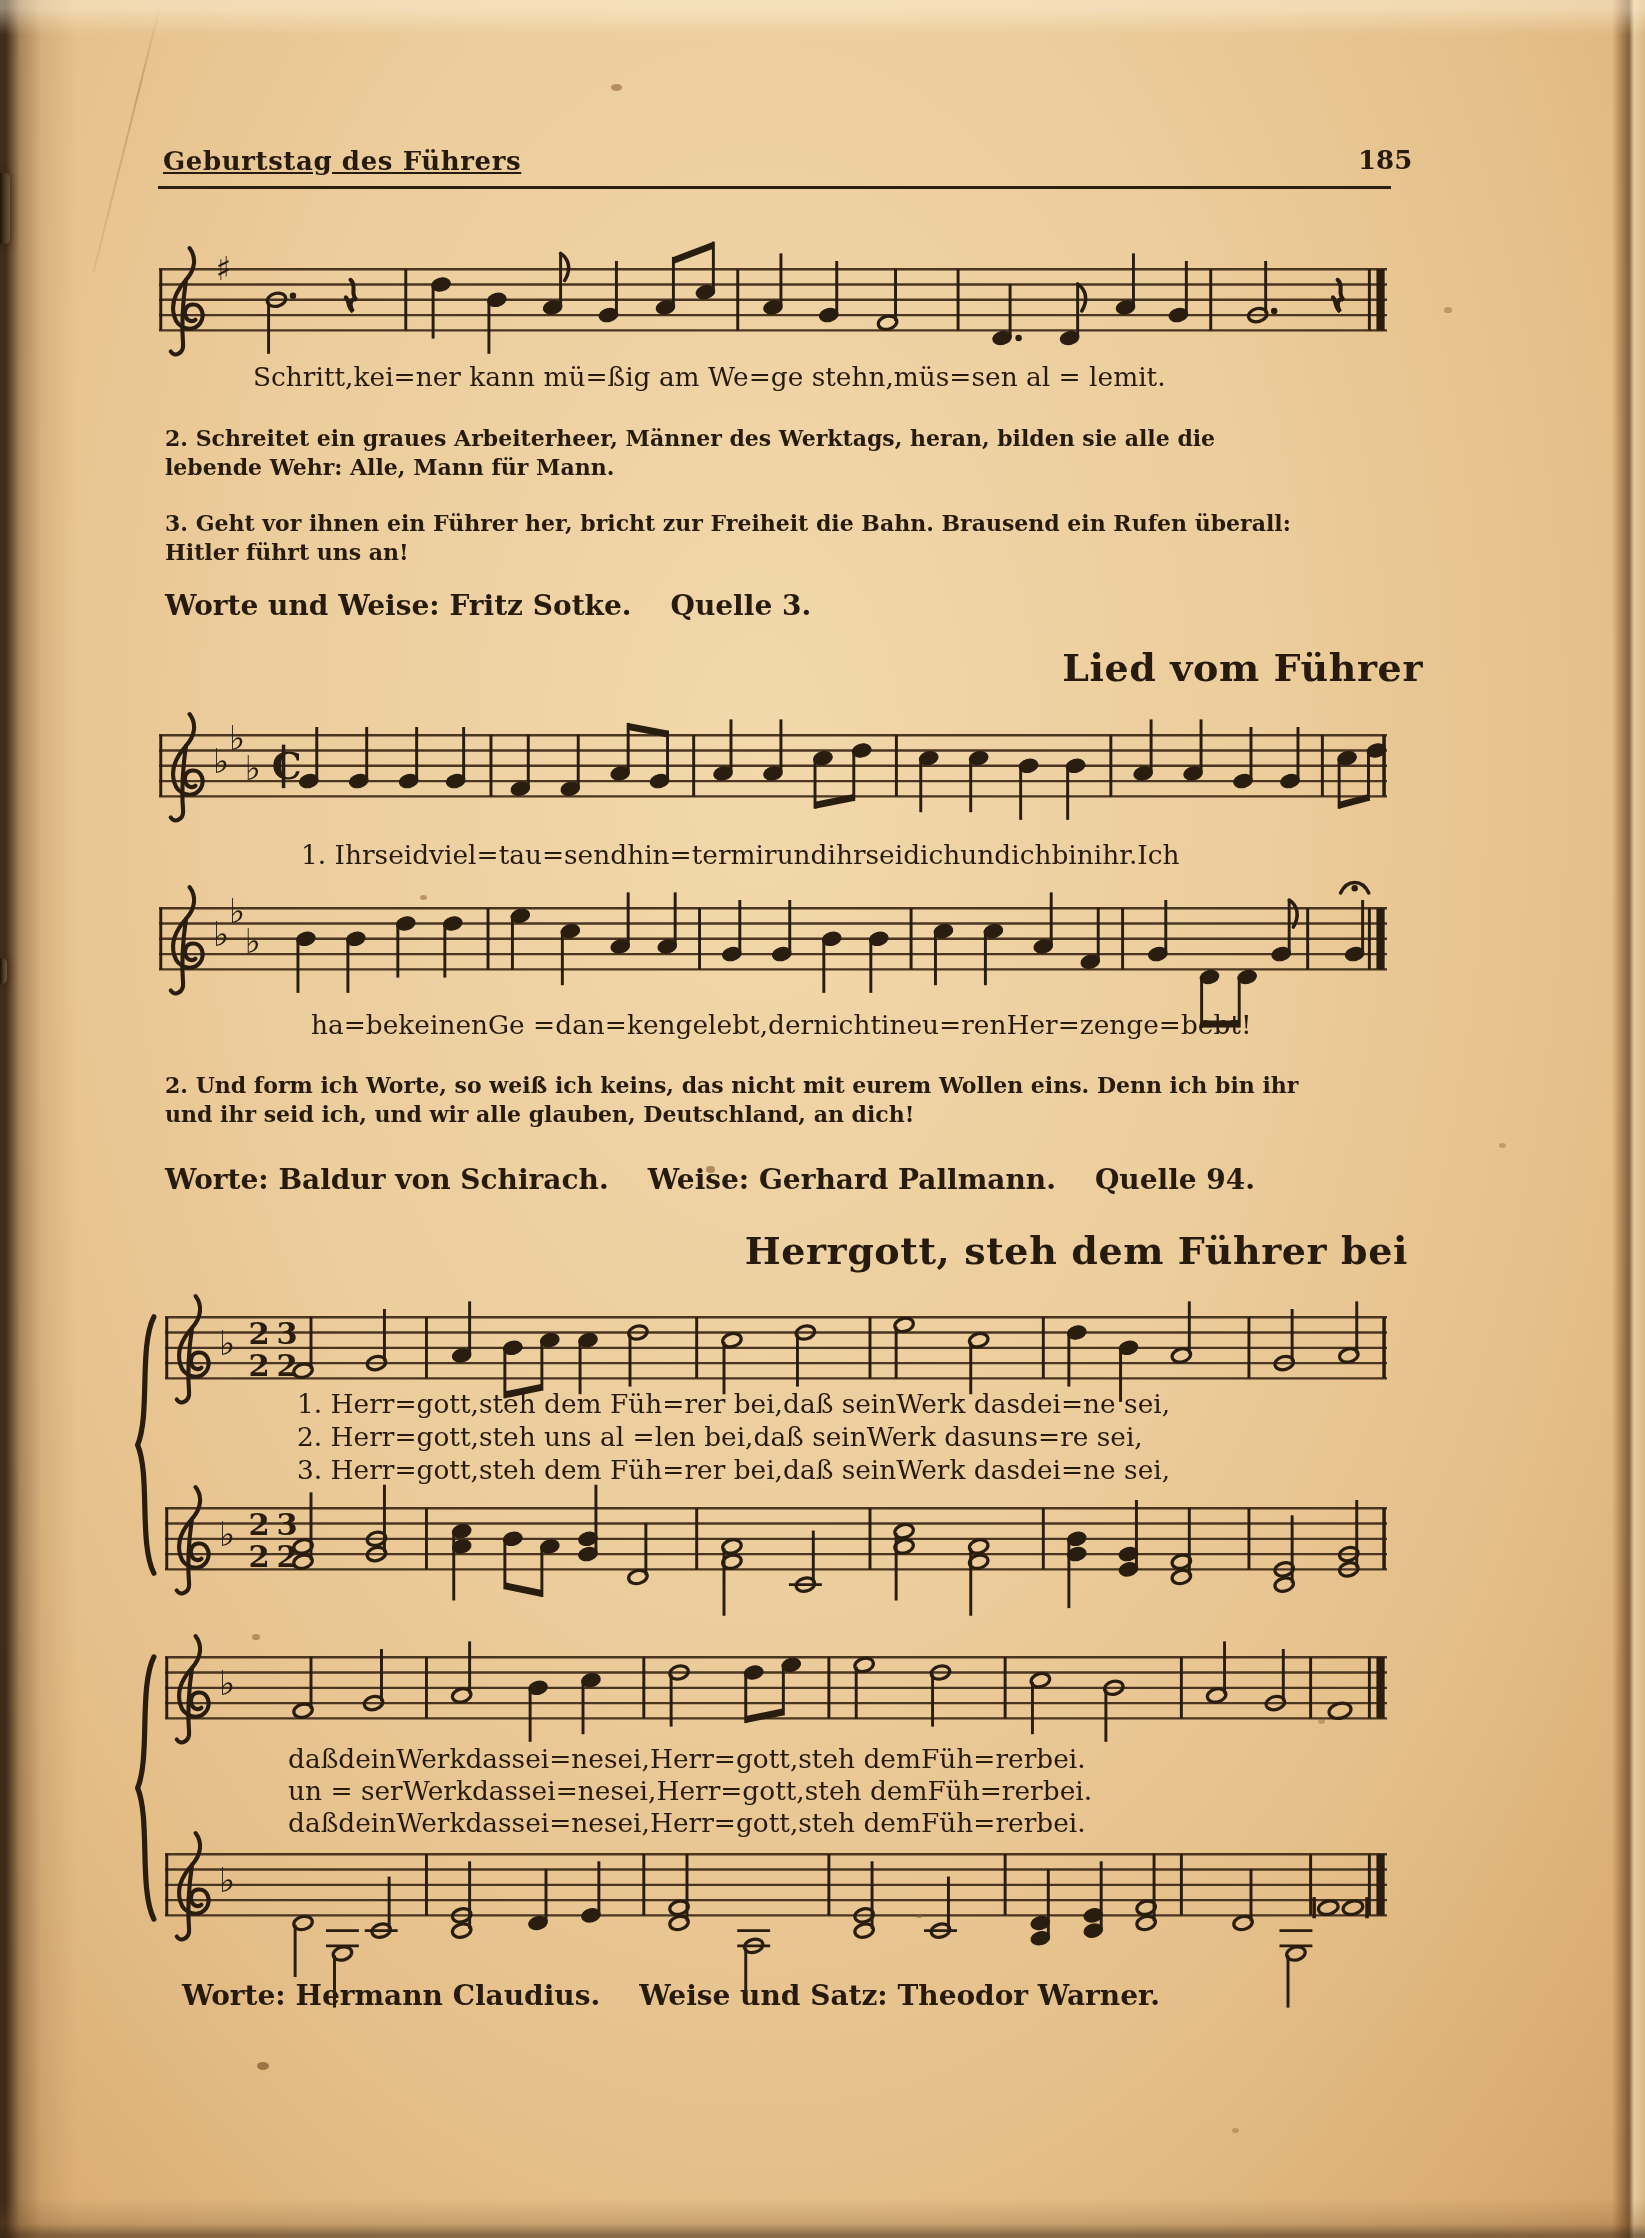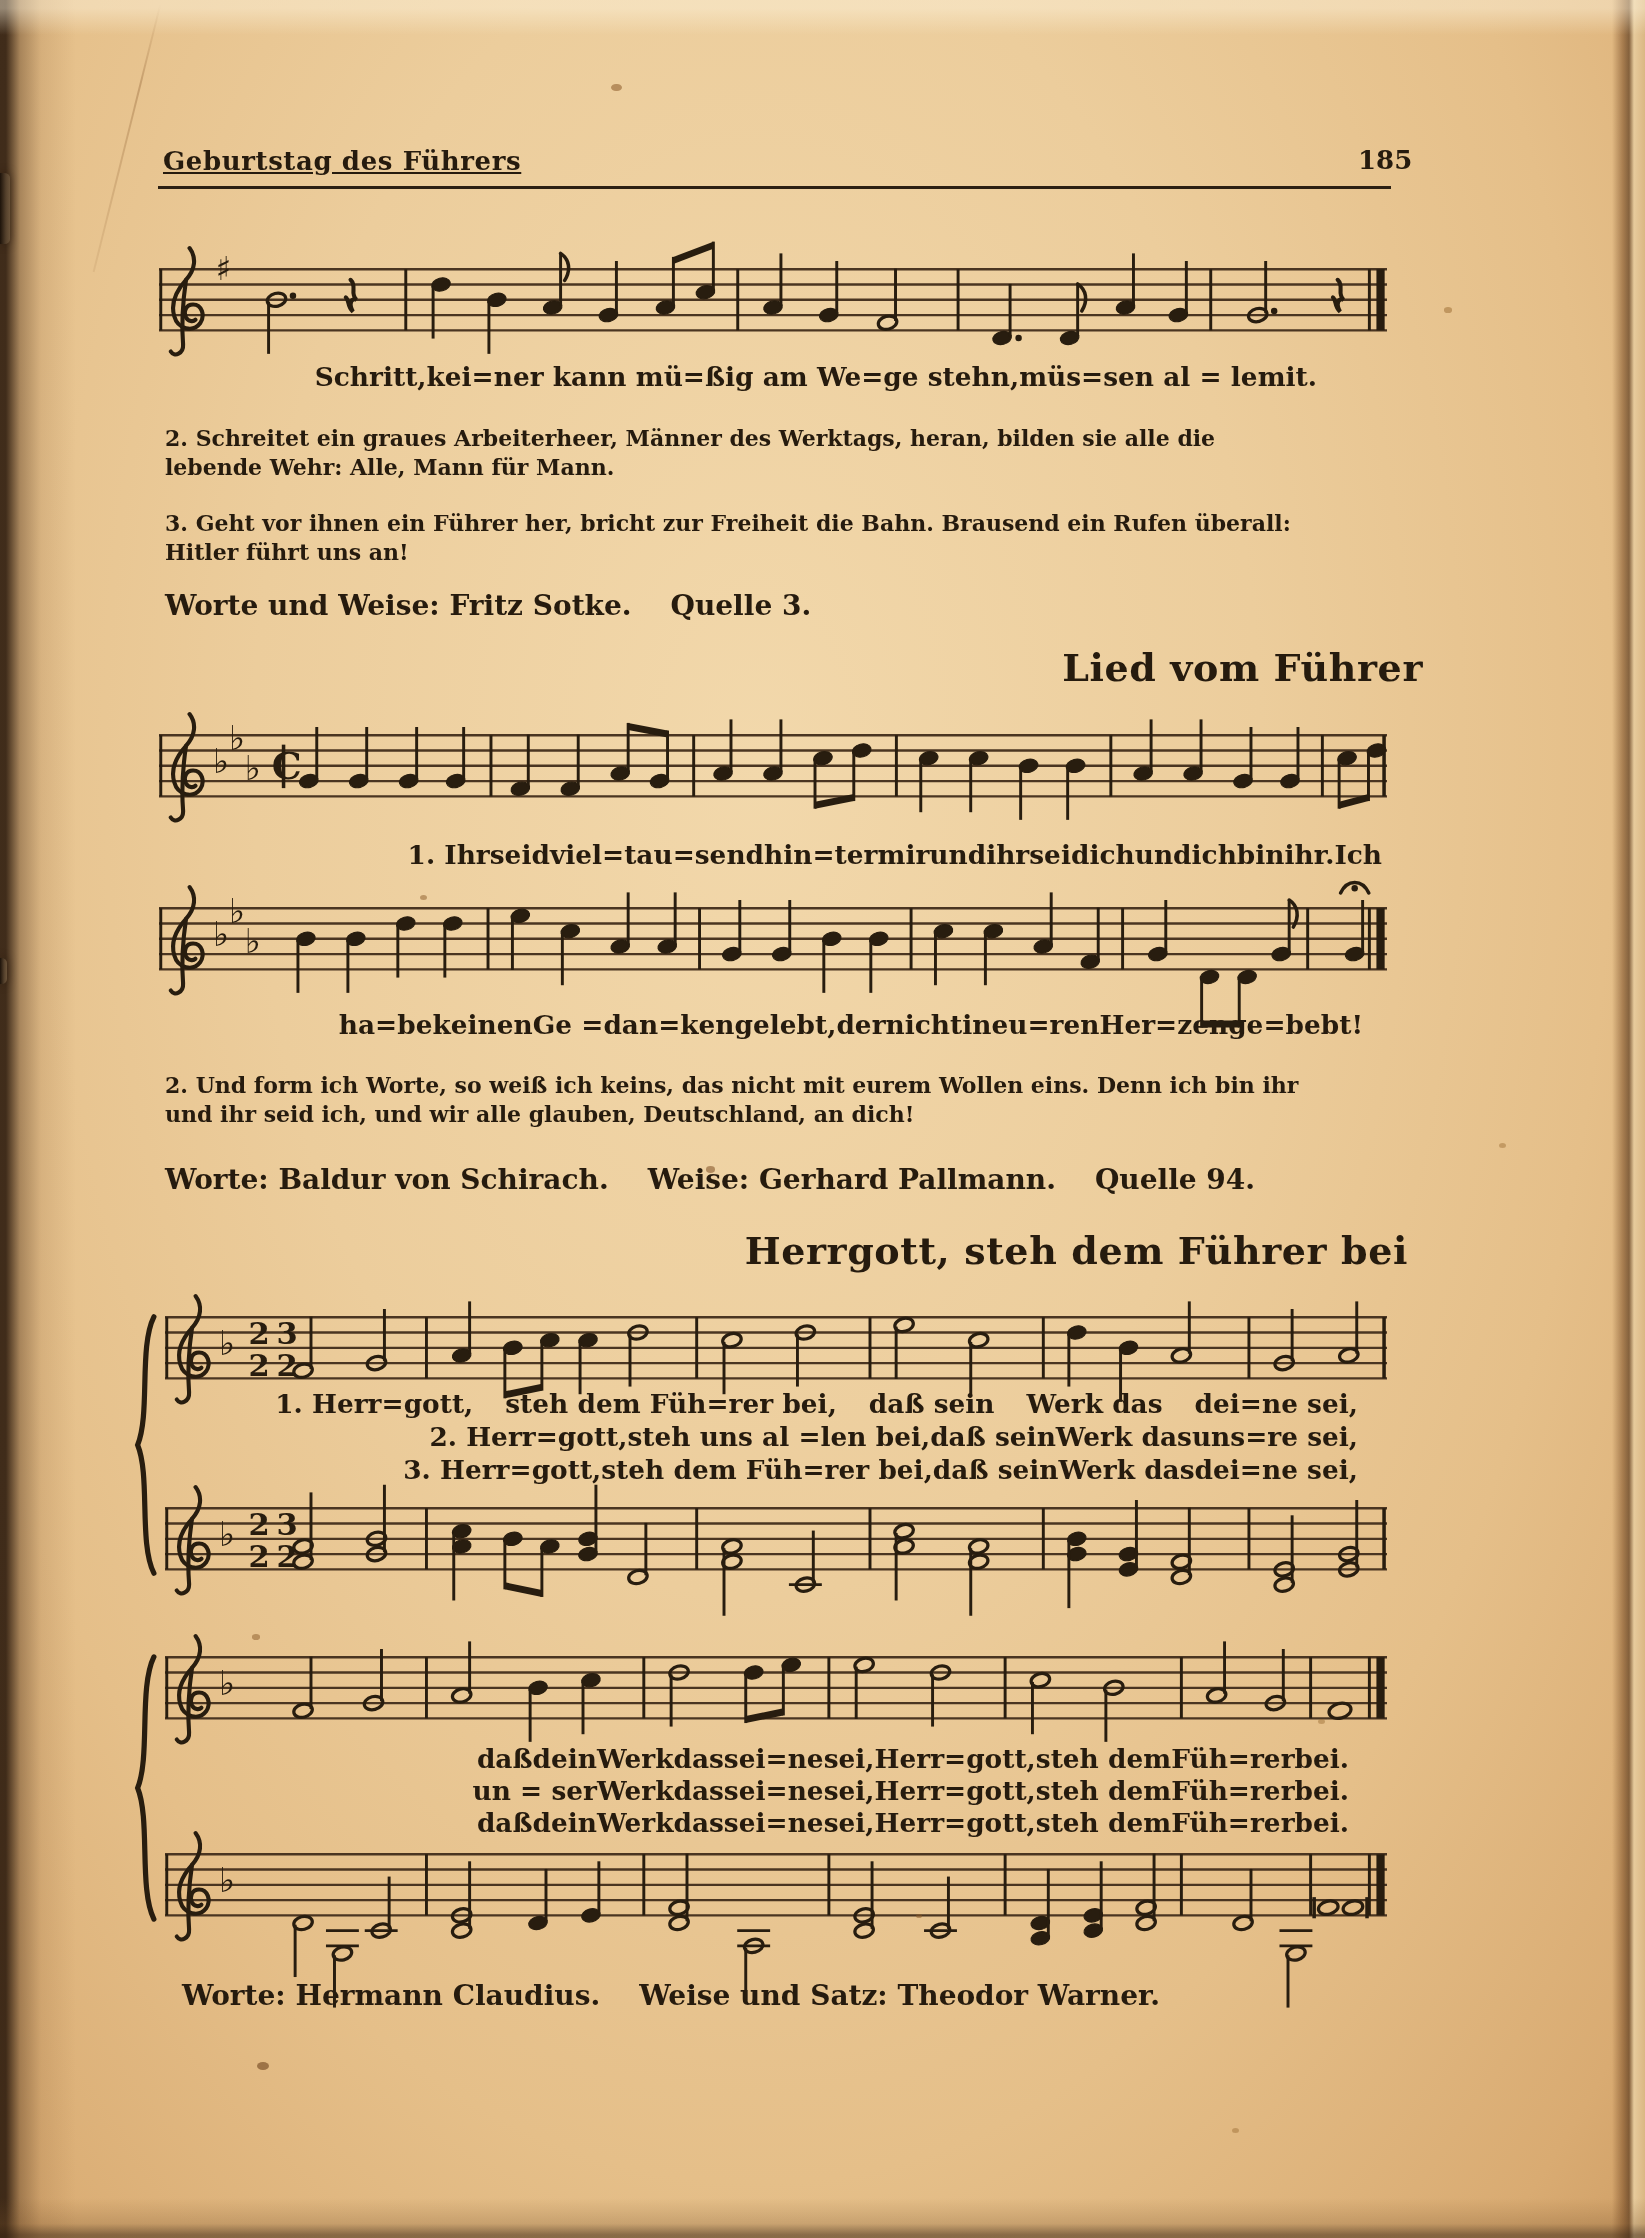--- a/index.html
+++ b/index.html
@@ -16,21 +16,21 @@
       linear-gradient(90deg, rgba(0,0,0,0) 1612px, rgba(118,74,36,.55) 1623px, rgba(82,50,24,.65) 1629px, #e7cb9c 1634px, #d9b581 1646px),
       radial-gradient(ellipse at 46% 34%, #f2d8ab 0%, #eccd9c 40%, #e5bf89 68%, #d9ab72 92%, #d0a067 100%);
   }
   .txt{position:absolute;font-weight:700;white-space:pre-wrap;}
   .header{font-size:26px;letter-spacing:0.6px;}
   .pagenum{font-size:26px;}
   .rule{position:absolute;background:#2c2013;height:2.9px;}
   .title{font-size:38px;letter-spacing:0.6px;}
   .verse{font-size:22px;line-height:1.32;white-space:pre-line;}
   .credits{font-size:28px;}
-  .lyricrow{position:absolute;display:flex;justify-content:flex-end;font-weight:700;font-size:26.4px;white-space:pre;}
+  .lyricrow{position:absolute;display:flex;justify-content:flex-start;font-weight:400;font-size:26.4px;white-space:pre;}
   .lyricrow span{display:inline-block;}
   .staffbox{position:absolute;overflow:visible;pointer-events:none;}
   .speck{position:absolute;border-radius:50%;}
   .staple{position:absolute;left:0;background:linear-gradient(90deg,#1d130a,#55412c 60%,#6b543a);border-radius:0 5.3px 5.3px 0;box-shadow:0 0 8.2px rgba(40,24,10,.6);}
   .crease{position:absolute;background:linear-gradient(180deg,rgba(150,104,58,.0),rgba(150,104,58,.4) 30%,rgba(150,104,58,.12));}
 </style>
 </head>
 <body>
 
 <div class="page">
@@ -51,21 +51,21 @@
   <div class="txt credits" style="left:165px;top:589px;">Worte und Weise: Fritz Sotke.    Quelle 3.</div>
 
   <div class="txt title" style="right:223px;top:645px;">Lied vom Führer</div>
   <div class="lyricrow" style="left:301px;top:839px;width:1081px;"><span>1. Ihr</span><span>seid</span><span>viel=tau=send</span><span>hin=ter</span><span>mir</span><span>und</span><span>ihr</span><span>seid</span><span>ich</span><span>und</span><span>ich</span><span>bin</span><span>ihr.</span><span>Ich</span></div>
   <div class="lyricrow" style="left:311px;top:1009px;width:1052px;"><span>ha=be</span><span>keinen</span><span>Ge =</span><span>dan=ken</span><span>gelebt,</span><span>der</span><span>nicht</span><span>in</span><span>eu=ren</span><span>Her=zen</span><span>ge=bebt!</span></div>
   <div class="txt verse" style="left:165px;top:1071px;width:1258px;">2. Und form ich Worte, so weiß ich keins, das nicht mit eurem Wollen eins. Denn ich bin ihr
 und ihr seid ich, und wir alle glauben, Deutschland, an dich!</div>
   <div class="txt credits" style="left:165px;top:1163px;">Worte: Baldur von Schirach.    Weise: Gerhard Pallmann.    Quelle 94.</div>
 
   <div class="txt title" style="right:238px;top:1228px;">Herrgott, steh dem Führer bei</div>
-  <div class="lyricrow" style="left:297px;top:1388px;width:1061px;gap:32px;"><span>1. Herr=gott,</span><span>steh dem Füh=rer bei,</span><span>daß sein</span><span>Werk das</span><span>dei=ne sei,</span></div>
+  <div class="lyricrow" style="left:297px;top:1388px;width:1061px;"><span>1. Herr=gott,</span><span>steh dem Füh=rer bei,</span><span>daß sein</span><span>Werk das</span><span>dei=ne sei,</span></div>
   <div class="lyricrow" style="left:297px;top:1421px;width:1061px;"><span>2. Herr=gott,</span><span>steh uns al =len bei,</span><span>daß sein</span><span>Werk das</span><span>uns=re sei,</span></div>
   <div class="lyricrow" style="left:297px;top:1454px;width:1061px;"><span>3. Herr=gott,</span><span>steh dem Füh=rer bei,</span><span>daß sein</span><span>Werk das</span><span>dei=ne sei,</span></div>
   <div class="lyricrow" style="left:288px;top:1743px;width:1061px;"><span>daß</span><span>dein</span><span>Werk</span><span>das</span><span>sei=ne</span><span>sei,</span><span>Herr=gott,</span><span>steh dem</span><span>Füh=rer</span><span>bei.</span></div>
   <div class="lyricrow" style="left:288px;top:1775px;width:1061px;"><span>un = ser</span><span>Werk</span><span>das</span><span>sei=ne</span><span>sei,</span><span>Herr=gott,</span><span>steh dem</span><span>Füh=rer</span><span>bei.</span></div>
   <div class="lyricrow" style="left:288px;top:1807px;width:1061px;"><span>daß</span><span>dein</span><span>Werk</span><span>das</span><span>sei=ne</span><span>sei,</span><span>Herr=gott,</span><span>steh dem</span><span>Füh=rer</span><span>bei.</span></div>
   <div class="txt credits" style="left:182px;top:1979px;">Worte: Hermann Claudius.    Weise und Satz: Theodor Warner.</div>
 
   <div id="music-layer">
       <svg class="staffbox" width="1228" height="212" viewBox="0 0 2090 360" style="left: 159px; top: 222px; overflow: visible;">
         <line x1="0" y1="80" x2="2090" y2="80" stroke="#4a3521" stroke-width="4"></line>

